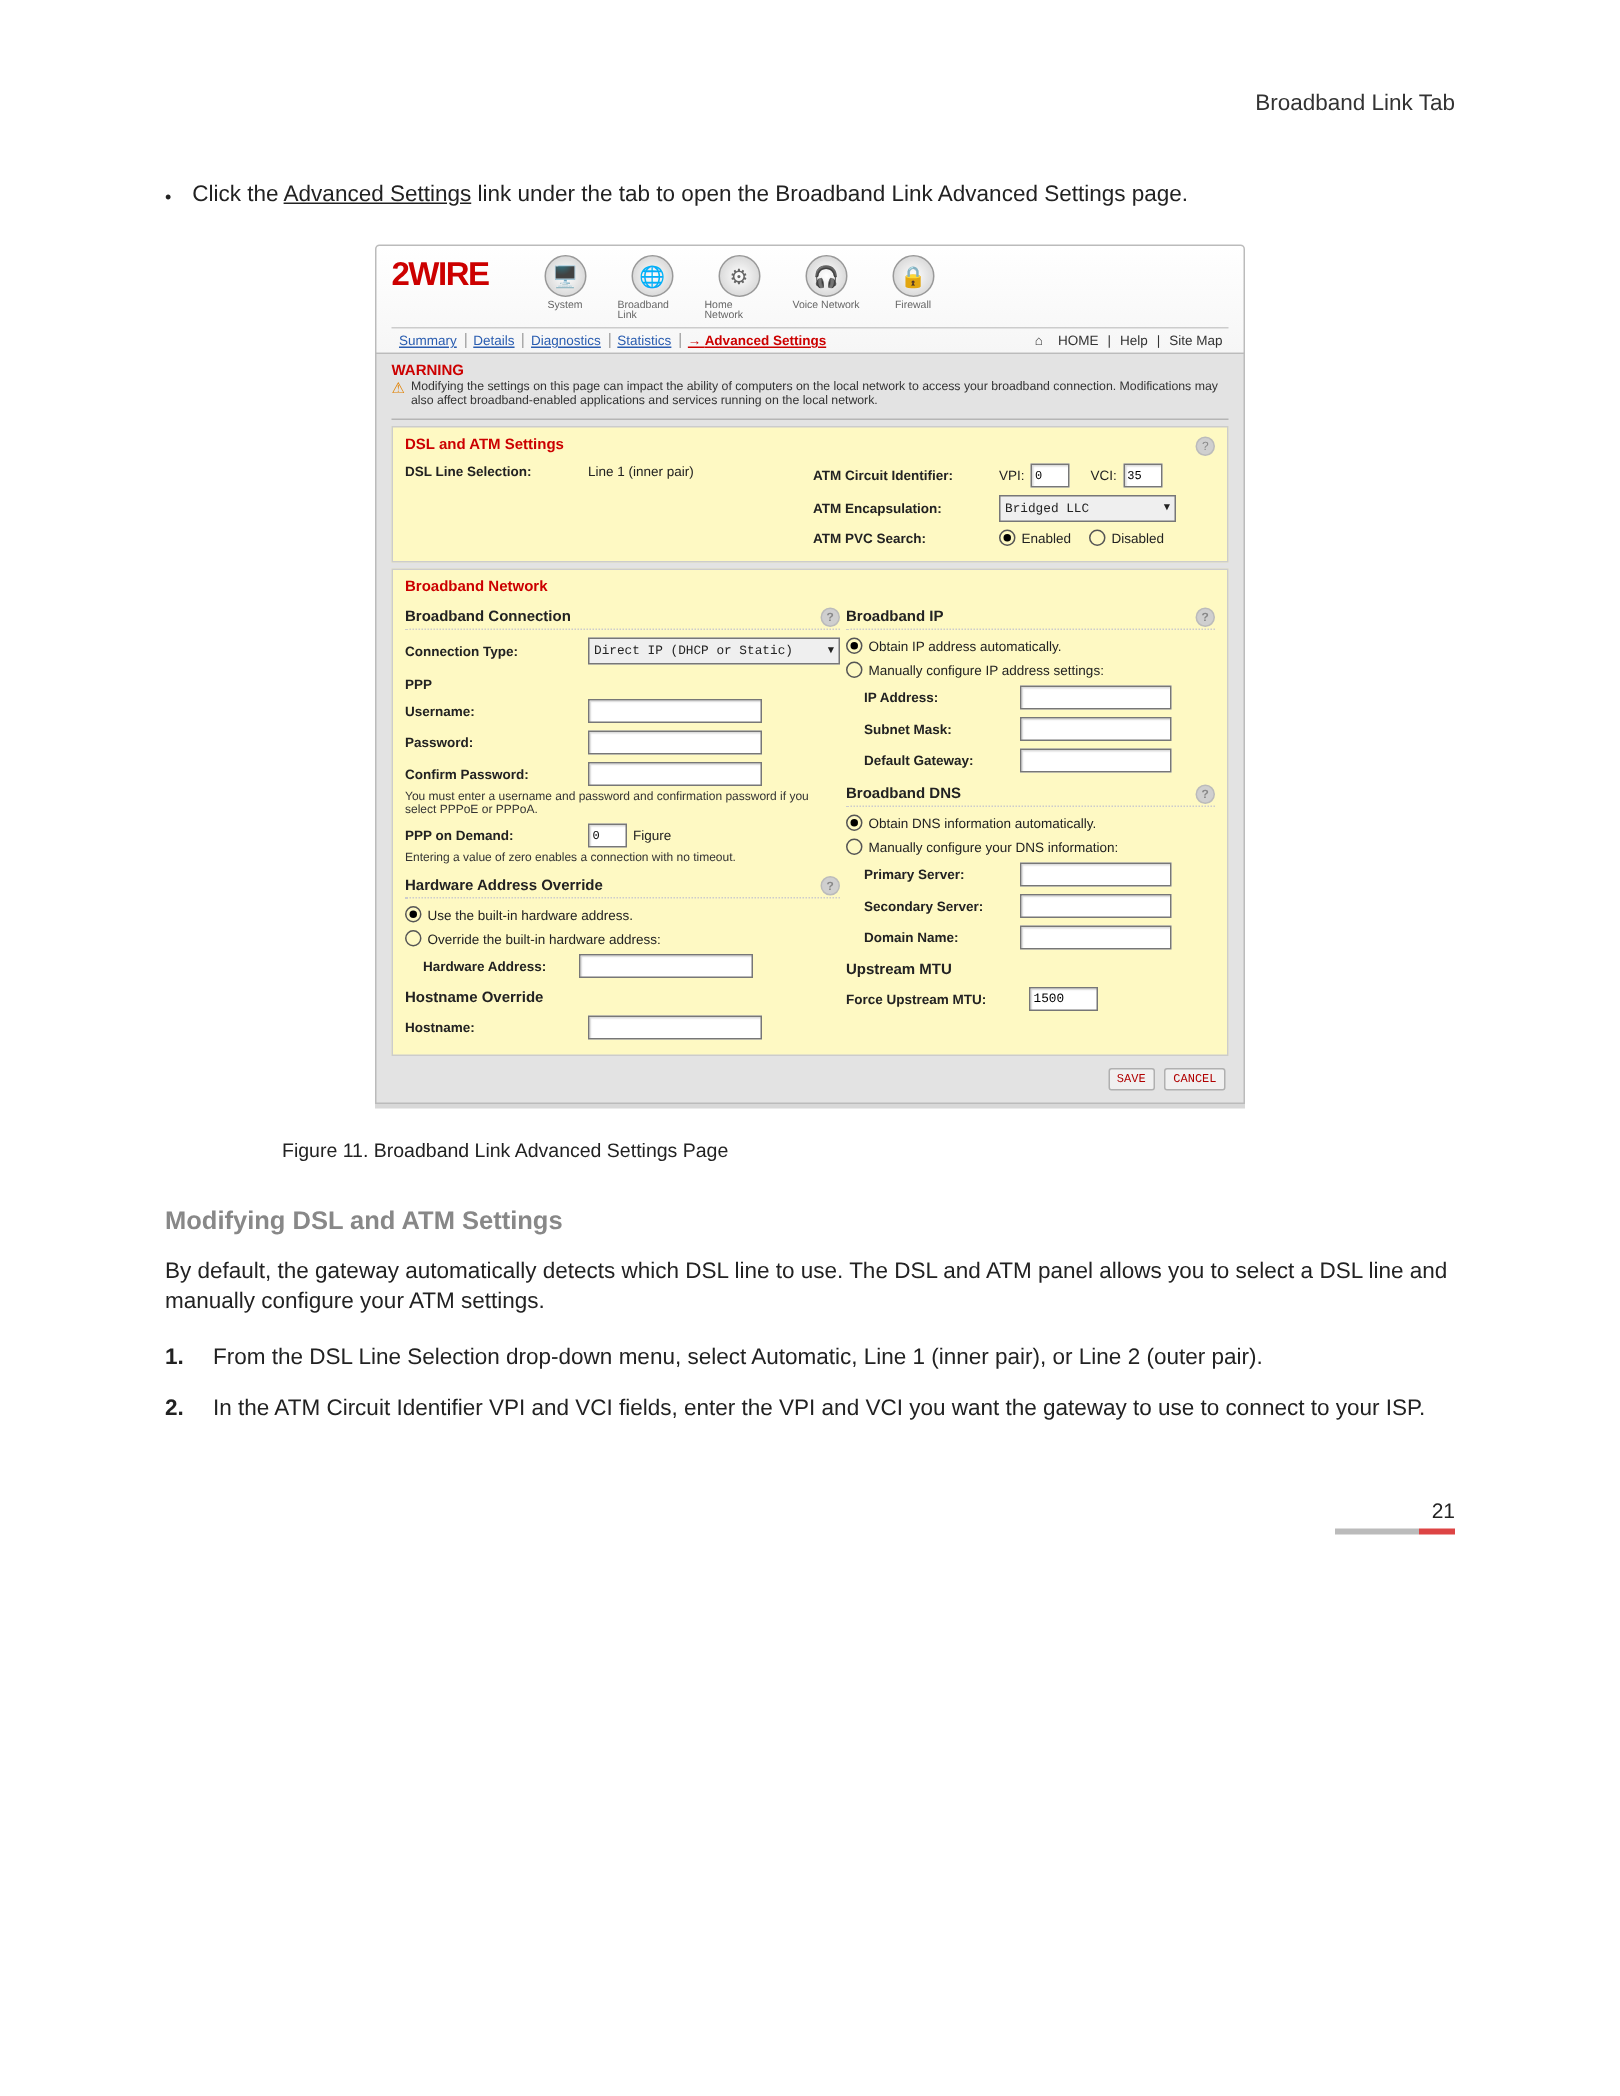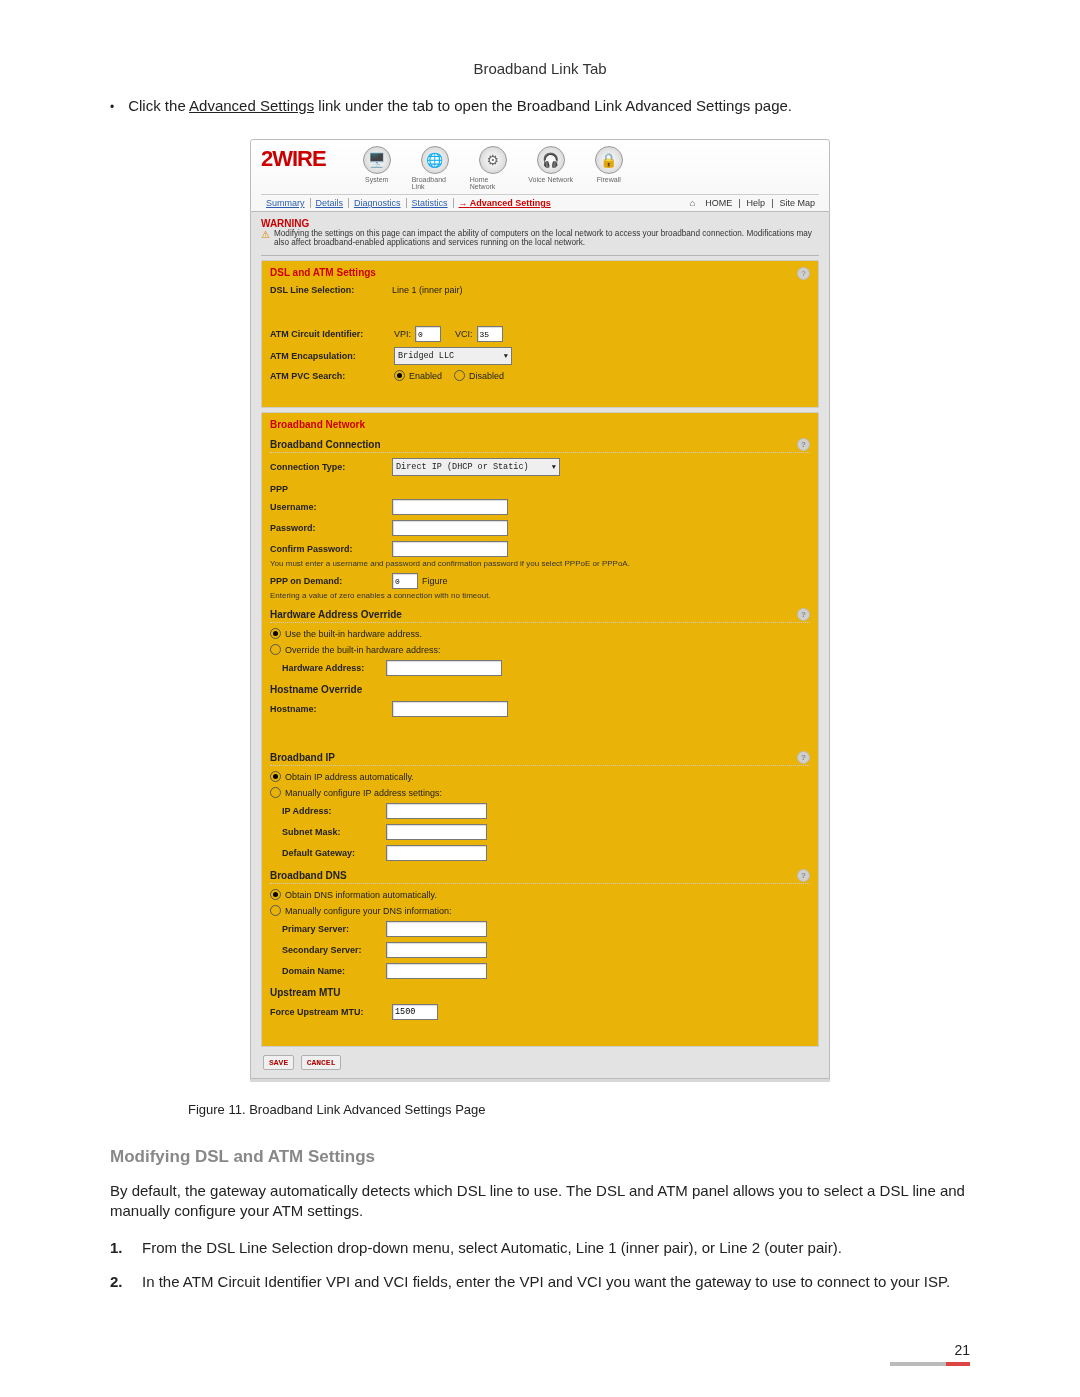--- a/index.html
+++ b/index.html
@@ -5,24 +5,24 @@
   body {
     margin: 0;
     padding: 60px 110px 60px 110px;
     font-family: Arial, Helvetica, sans-serif;
     background: #ffffff;
     color: #222;
     width: 1080px;
     box-sizing: border-box;
   }
   .page-header-right {
-    text-align: center;
+    text-align: right;
     font-size: 15px;
     color: #333;
-    margin-bottom: 20px;
+    margin-bottom: 44px;
   }
   .bullet-line {
     display: flex;
     gap: 14px;
     font-size: 15px;
     margin-bottom: 22px;
   }
   .bullet-dot { font-size: 12px; line-height: 20px; }
   .link-underline { text-decoration: underline; }
   
@@ -77,27 +77,27 @@
   }
   .warning-lbl { color:#c00; font-weight:bold; font-size:10px; }
   .warning-text { font-size:8.2px; color:#333; display:flex; gap:4px; }
   .warn-tri { color:#e08000; font-size:10px; }
   hr.sep { border:none; border-top:1px solid #b5b5b5; margin:8px 0 3px 0; }
   .section-title {
     font-size:15px; color:#444; font-weight:normal;
     margin:2px 0 2px 0;
   }
   .panel {
-    background:#eab308; border:1px solid #ccc;
-    padding:6px 8px 26px 8px; margin-top:4px;
+    background:#fef9c3; border:1px solid #ccc;
+    padding:6px 8px 10px 8px; margin-top:4px;
     font-size:9px;
   }
   .red-hdr { color:#c00; font-weight:bold; font-size:10px; }
   .bold { font-weight:bold; }
-  .cols { display:flex; gap:26px;flex-direction:column; }
+  .cols { display:flex; gap:4px; }
   .colL { flex:1; }
   .colR { flex:1; }
   .row { display:flex; align-items:center; margin-top:5px; gap:4px; }
   .lab { width:118px; font-weight:bold; font-size:9px; }
   .lab-inset { width:100px; font-weight:bold; font-size:9px; padding-left:12px; }
   .txtbox {
     border:1px solid #777; height:14px; font-size:8px;
     font-family: "Courier New", monospace; padding:0 2px;
     background:#fff; box-shadow: inset 1px 1px 1px rgba(0,0,0,.15);
   }
@@ -110,21 +110,21 @@
   .mono { font-family:"Courier New",monospace; font-size:8.5px; }
   .tinynote { font-size:8px; color:#333; margin-top:2px; }
   .subhdr { font-weight:bold; font-size:10px; margin-top:8px; border-bottom:1px dotted #ccc; padding-bottom:1px; display:flex; justify-content:space-between; align-items:center; }
   .help-dot {
     width:11px;height:11px;border-radius:50%;background:#cfcfcf;color:#888;
     font-size:8px;display:inline-flex;align-items:center;justify-content:center;
     border:1px solid #bbb;
   }
   .radio { width:9px;height:9px;border:1px solid #555;border-radius:50%; display:inline-flex;align-items:center;justify-content:center; }
   .radio.checked::after { content:""; width:5px;height:5px;border-radius:50%;background:#000; }
-  .btn-row { padding:4px 2px 0 0;font-weight:bold; }
+  .btn-row { text-align:right; padding:4px 2px 0 0; }
   .btn {
     display:inline-block; font-size:8px; font-family:"Courier New",monospace;
     padding:2px 5px; background:#f0f0f0; color:#b00000; border:1px solid #b0b0b0;
     border-radius:2px; margin-left:2px;
   }
   
   .fig-caption { font-size:13px; font-weight:normal; margin: 16px 0 30px 78px; }
   h3.doc-sub { font-size:17px; font-weight:bold; color:#888; margin:0 0 14px 0; }
   p.doc-text { font-size:15px; line-height:1.35; margin:0 0 16px 0; }
   ol.steps { padding-left:0; margin:0; list-style:none; font-size:15px; }

